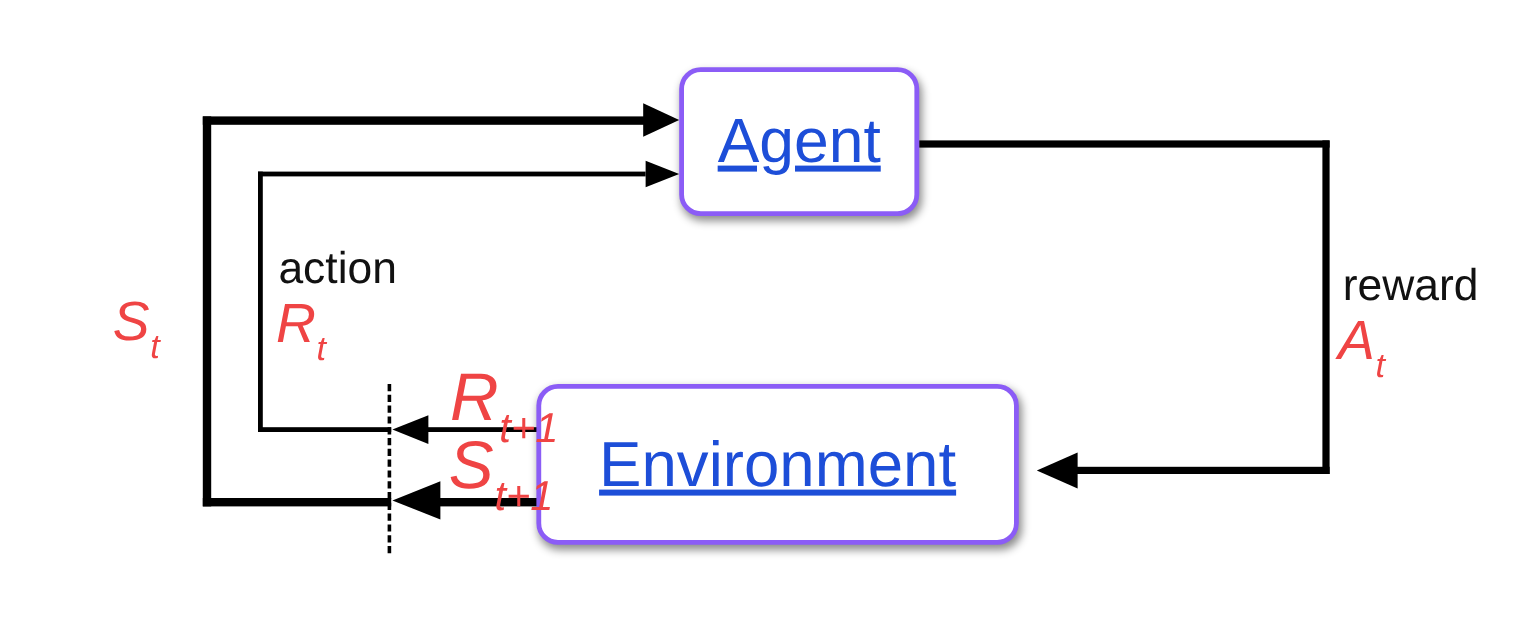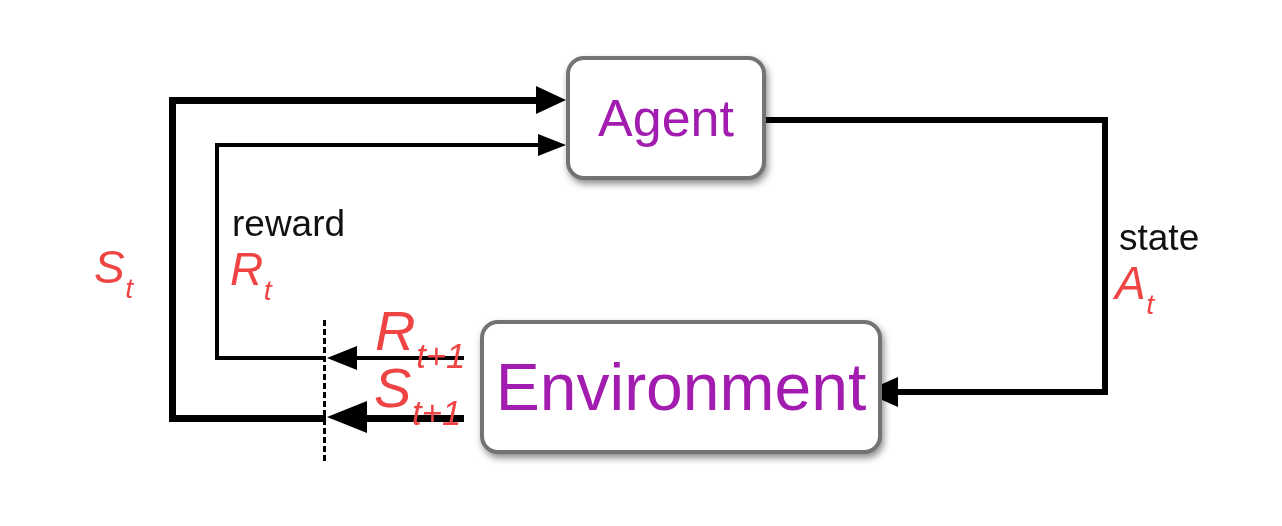--- a/index.html
+++ b/index.html
@@ -14,30 +14,31 @@
   .stage {
     position: relative;
     width: 1282px;
     height: 526px;
     background: #ffffff;
   }
   
   .node-box {
     position: absolute;
     background: #ffffff;
-    border: 4px solid #737373;
+    border: 4px solid #8b5cf6;
     border-radius: 18px;
     box-shadow: 2px 4px 7px rgba(0,0,0,0.45);
     display: flex;
     align-items: center;
     justify-content: center;
-    color: #a21caf;
+    color: #1d4ed8;
+    text-decoration: underline;
   }
   .agent-box  { left: 566px; top: 56px;  width: 192px; height: 116px; font-size: 52px; }
-  .env-box    { left: 480px; top: 320px; width: 394px; height: 126px; font-size: 66px; }
+  .env-box    { left: 447px; top: 320px; width: 394px; height: 126px; font-size: 53px; }
 
   
   .line { position: absolute; background: #000000; }
   
   .state-v      { left: 169px; top: 97px;  width: 7px;   height: 325px; }
   .state-h-top  { left: 169px; top: 97px;  width: 369px; height: 7px; }
   .state-h-bot  { left: 169px; top: 415px; width: 157px; height: 7px; }
   .nextstate-h  { left: 362px; top: 415px; width: 102px; height: 7px; }
   
   .reward-v     { left: 215px; top: 143px; width: 4px;   height: 217px; }
@@ -154,26 +155,26 @@
     <span>Agent</span>
   </div>
   <div class="node-box env-box">
     <span>Environment</span>
   </div>
 
   <div class="math-label math-big lbl-state-sym">
     <span>S</span><sub>t</sub>
   </div>
 
-  <div class="word-label lbl-reward-word">reward</div>
+  <div class="word-label lbl-reward-word">action</div>
   <div class="math-label math-big lbl-reward-sym">
     <span>R</span><sub>t</sub>
   </div>
 
-  <div class="word-label lbl-action-word">state</div>
+  <div class="word-label lbl-action-word">reward</div>
   <div class="math-label math-big lbl-action-sym">
     <span>A</span><sub>t</sub>
   </div>
 
   <div class="math-label math-small lbl-nextreward">
     <span>R</span><sub>t+1</sub>
   </div>
   <div class="math-label math-small lbl-nextstate">
     <span>S</span><sub>t+1</sub>
   </div>

